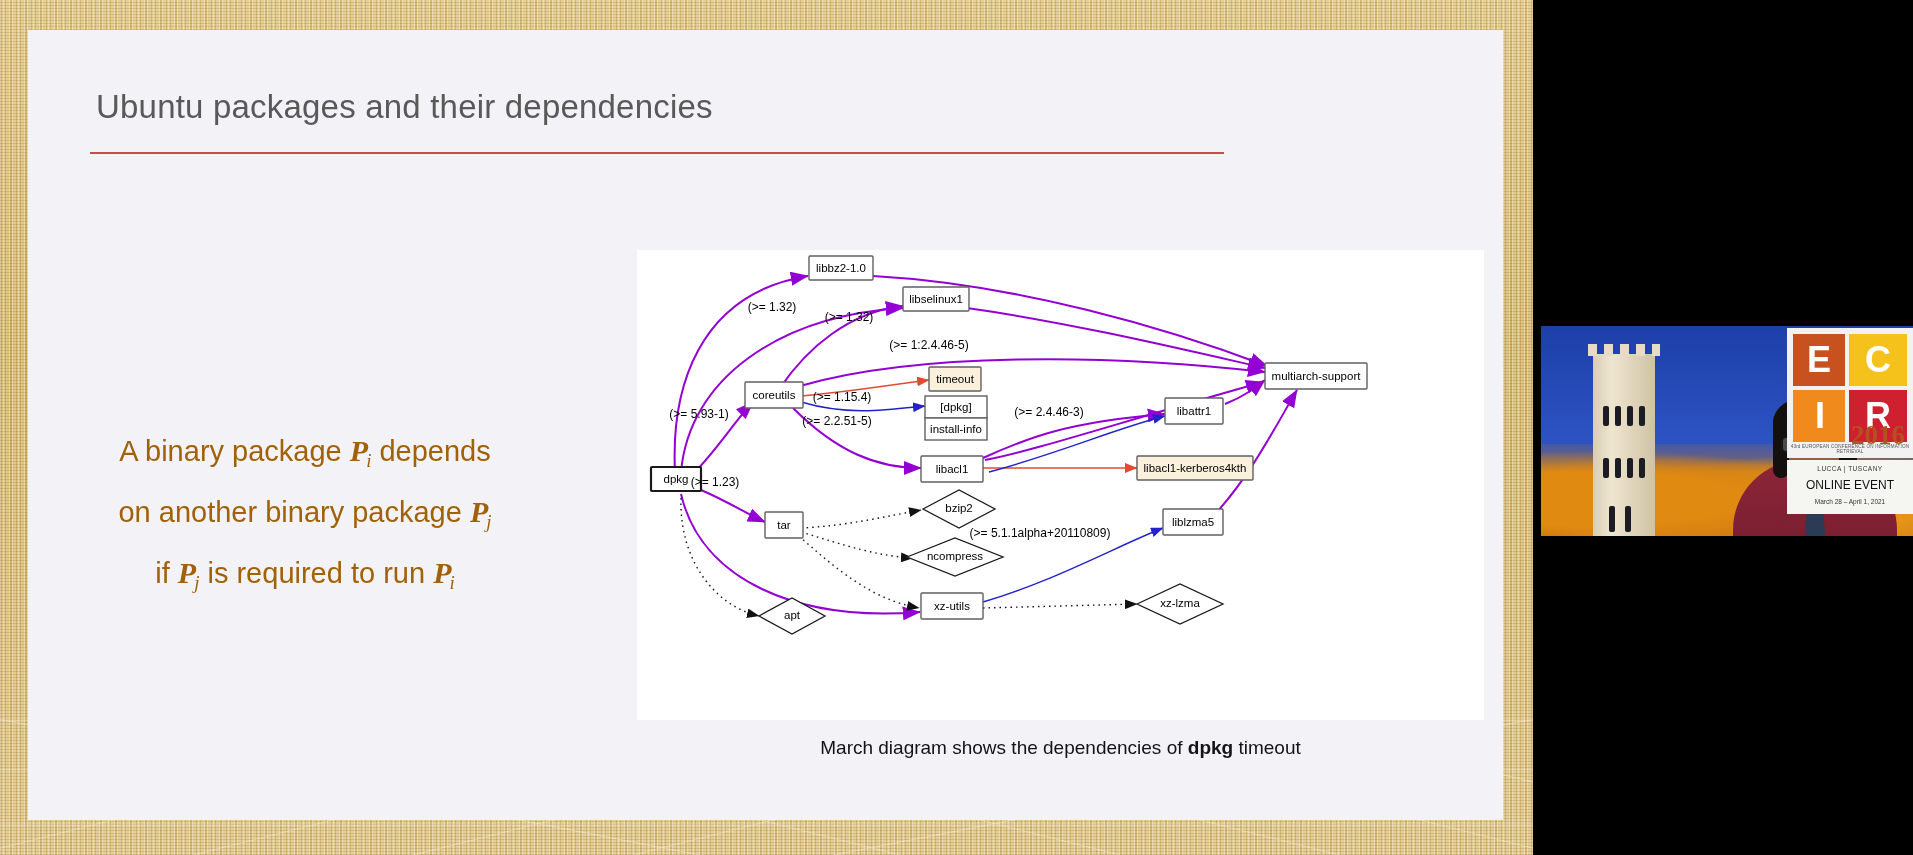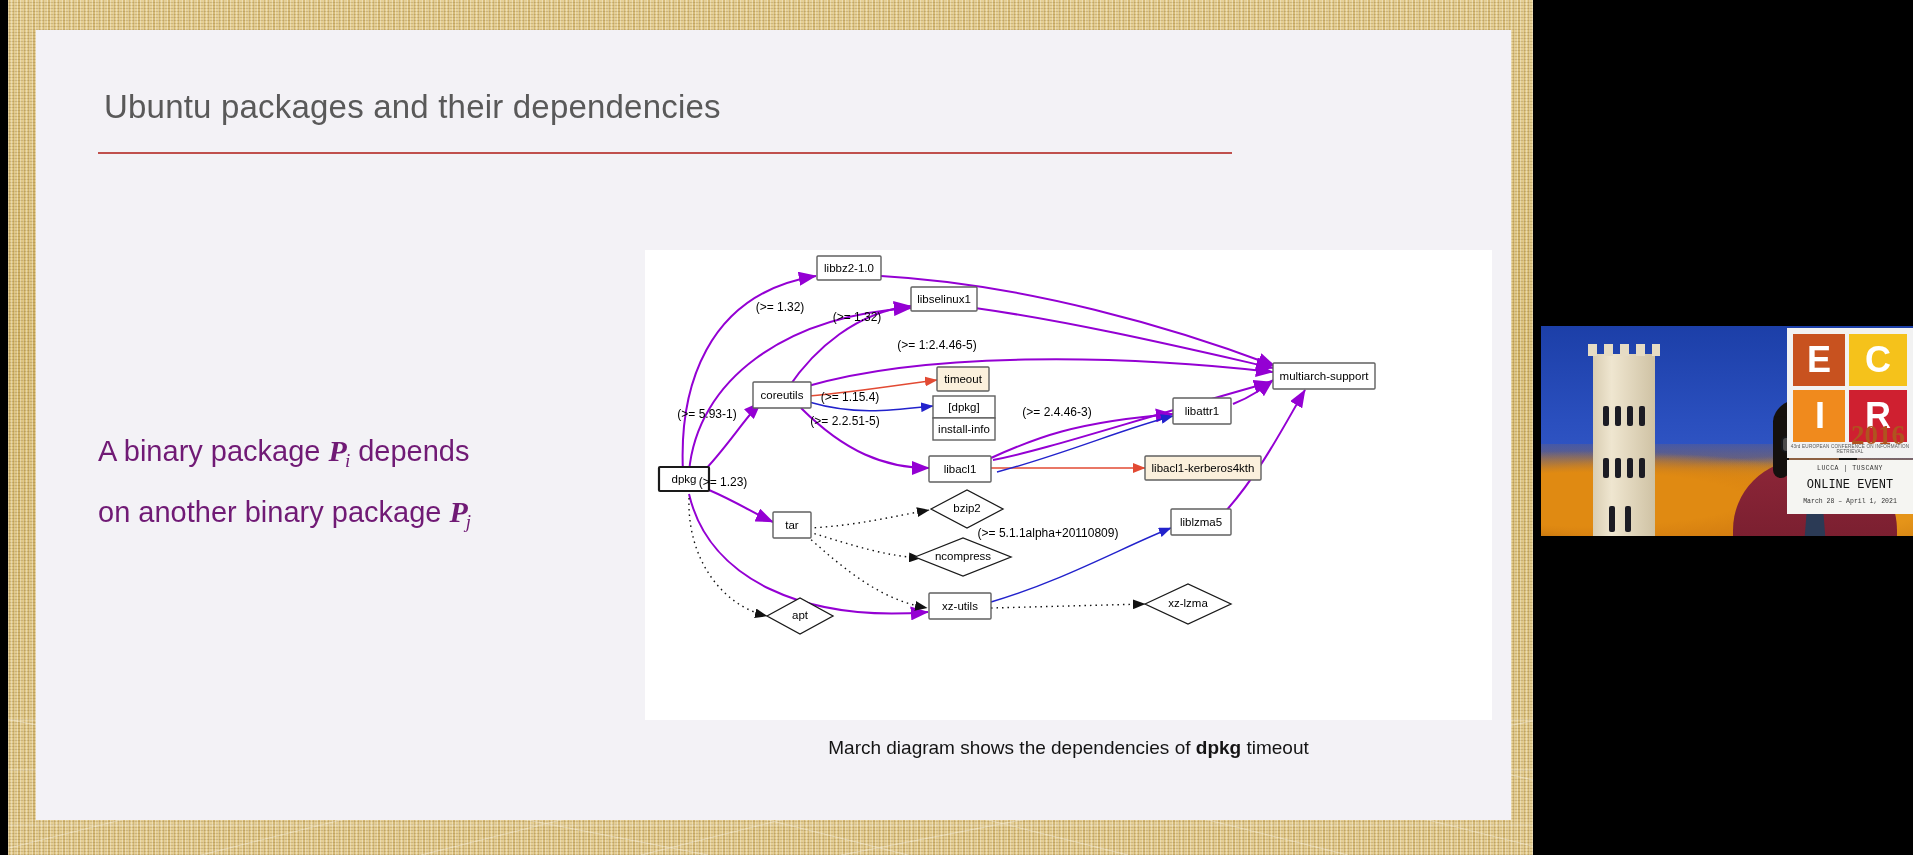--- a/index.html
+++ b/index.html
@@ -13,21 +13,21 @@
 
   #screen {
     position: relative;
     width: 1913px; height: 855px;
     background: #000;
   }
 
   
   #slide-frame {
     position: absolute;
-    left: 8px; top: 0;
+    left: 0; top: 0;
     width: 1533px; height: 855px;
     background-color: #d8bc72;
     background-image:
       repeating-linear-gradient(90deg, rgba(255,255,255,0.30) 0 1px, rgba(0,0,0,0.0) 1px 3px),
       repeating-linear-gradient(0deg, rgba(120,90,30,0.22) 0 1px, rgba(0,0,0,0.0) 1px 3px),
       repeating-linear-gradient(90deg, rgba(160,120,40,0.18) 0 2px, rgba(255,245,210,0.18) 2px 5px),
       linear-gradient(180deg, #e2c988 0%, #d6b96c 40%, #e0c787 100%);
   }
 
   #slide {
@@ -61,23 +61,24 @@
     left: 62px; top: 122px;
     width: 1134px; height: 2px;
     background: #c0504d;
   }
 
   
   #body-text {
     position: absolute;
     left: 62px; top: 395px;
     width: 430px;
+    text-align: center;
     font-size: 29px;
     line-height: 51px;
-    color: #701a75;
+    color: #a16207;
   }
   .mathvar {
     font-family: "Liberation Serif", serif;
     font-weight: bold;
     font-style: italic;
     font-size: 30px;
   }
   .mathsub {
     font-family: "Liberation Serif", serif;
     font-style: italic;
@@ -221,21 +222,21 @@
   #lg-2021 {
     position:absolute; left:64px; top:92px; color:#b0531f; font-size:27px;
     font-weight:bold; font-family:"Liberation Serif", serif;
   }
   #vid-infobox {
     position:absolute; left:246px; top:134px; width:126px; height:54px;
     background:#f5f5f2;
   }
   .vid-info-line {
     position:absolute; width:126px; text-align:center;
-    font-family:Liberation Mono, monospace; color:#333;
+    font-family:Liberation Sans, sans-serif; color:#333;
   }
   #vi-1 { top:5px; font-size:6.5px; letter-spacing:0.5px; }
   #vi-2 { top:18px; font-size:12px; color:#111; }
   #vi-3 { top:38px; font-size:6.5px; }
   #vid-logo-sub {
     position:absolute; left:248px; top:118px; width:122px; text-align:center;
     font-size:4.6px; color:#555; letter-spacing:0.2px;
   }
 </style>
 </head>
@@ -269,20 +270,23 @@
       <div id="title">Ubuntu packages and their dependencies</div>
       <div id="title-rule"></div>
 
       <div id="body-text">
         <div>
           <span>A binary package </span><span class="mathvar">P</span><span class="mathsub">i</span><span> depends</span>
         </div>
         <div>
           <span>on another binary package </span><span class="mathvar">P</span><span class="mathsub">j</span>
         </div>
+        <div>
+          <span>if </span><span class="mathvar">P</span><span class="mathsub">j</span><span> is required to run </span><span class="mathvar">P</span><span class="mathsub">i</span>
+        </div>
       </div>
 
       <div id="diagram-card">
         <svg id="diagram-svg" viewBox="0 0 847 470">
           <defs>
             <marker id="ap" markerWidth="9" markerHeight="7" refX="8.6" refY="3.5" orient="auto">
               <path d="M0,0 L9,3.5 L0,7 z" fill="#9400d3"></path>
               </marker>
             <marker id="ar" markerWidth="9" markerHeight="7" refX="8.6" refY="3.5" orient="auto">
               <path d="M0,0 L9,3.5 L0,7 z" fill="#e24a33"></path>

